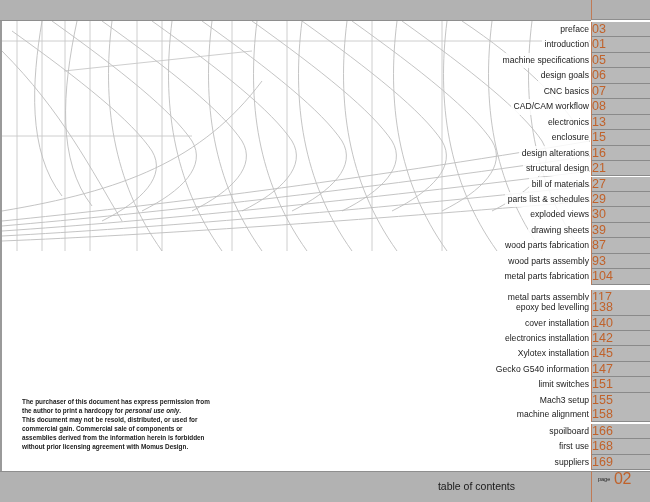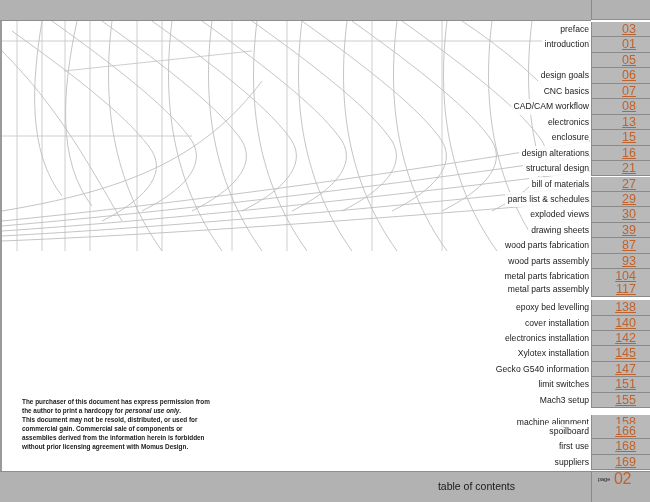--- a/index.html
+++ b/index.html
@@ -77,23 +77,22 @@
     top: 0;
     width: 59px;
     height: 15.45px;
     background: #b9b9b9;
     border-left: 1px solid #c07a55;
     border-bottom: 1px solid #8a8a8a;
     box-sizing: border-box;
     color: #c0622b;
     font-size: 12.5px;
     line-height: 15px;
-    text-align: right;
+    text-align: left;
     padding-right: 14px;
-    text-decoration: underline;
   }
   .disclaimer {
     position: absolute;
     left: 22px;
     top: 397px;
     width: 240px;
     font-size: 6.4px;
     line-height: 9.1px;
     color: #1a1a1a;
     font-weight: bold;
@@ -208,20 +207,21 @@
   <div class="toc">
     <div class="toc-row" style="top:0px">
       <span class="toc-label">preface</span>
       <span class="toc-page">03</span>
     </div>
     <div class="toc-row" style="top:15.45px">
       <span class="toc-label">introduction</span>
       <span class="toc-page">01</span>
     </div>
     <div class="toc-row" style="top:30.9px">
+      <span class="toc-label">machine specifications</span>
       <span class="toc-page">05</span>
     </div>
     <div class="toc-row" style="top:46.35px">
       <span class="toc-label">design goals</span>
       <span class="toc-page">06</span>
     </div>
     <div class="toc-row" style="top:61.8px">
       <span class="toc-label">CNC basics</span>
       <span class="toc-page">07</span>
     </div>
@@ -266,21 +266,21 @@
       <span class="toc-page">87</span>
     </div>
     <div class="toc-row" style="top:231.75px">
       <span class="toc-label">wood parts assembly</span>
       <span class="toc-page">93</span>
     </div>
     <div class="toc-row" style="top:247.2px">
       <span class="toc-label">metal parts fabrication</span>
       <span class="toc-page">104</span>
     </div>
-    <div class="toc-row" style="top:260px">
+    <div class="toc-row" style="top:268px">
       <span class="toc-label">metal parts assembly</span>
       <span class="toc-page">117</span>
     </div>
     <div class="toc-row" style="top:278.1px">
       <span class="toc-label">epoxy bed levelling</span>
       <span class="toc-page">138</span>
     </div>
     <div class="toc-row" style="top:293.55px">
       <span class="toc-label">cover installation</span>
       <span class="toc-page">140</span>
@@ -298,21 +298,21 @@
       <span class="toc-page">147</span>
     </div>
     <div class="toc-row" style="top:355.35px">
       <span class="toc-label">limit switches</span>
       <span class="toc-page">151</span>
     </div>
     <div class="toc-row" style="top:370.8px">
       <span class="toc-label">Mach3 setup</span>
       <span class="toc-page">155</span>
     </div>
-    <div class="toc-row" style="top:393px">
+    <div class="toc-row" style="top:385px">
       <span class="toc-label">machine alignment</span>
       <span class="toc-page">158</span>
     </div>
     <div class="toc-row" style="top:401.7px">
       <span class="toc-label">spoilboard</span>
       <span class="toc-page">166</span>
     </div>
     <div class="toc-row" style="top:417.15px">
       <span class="toc-label">first use</span>
       <span class="toc-page">168</span>

